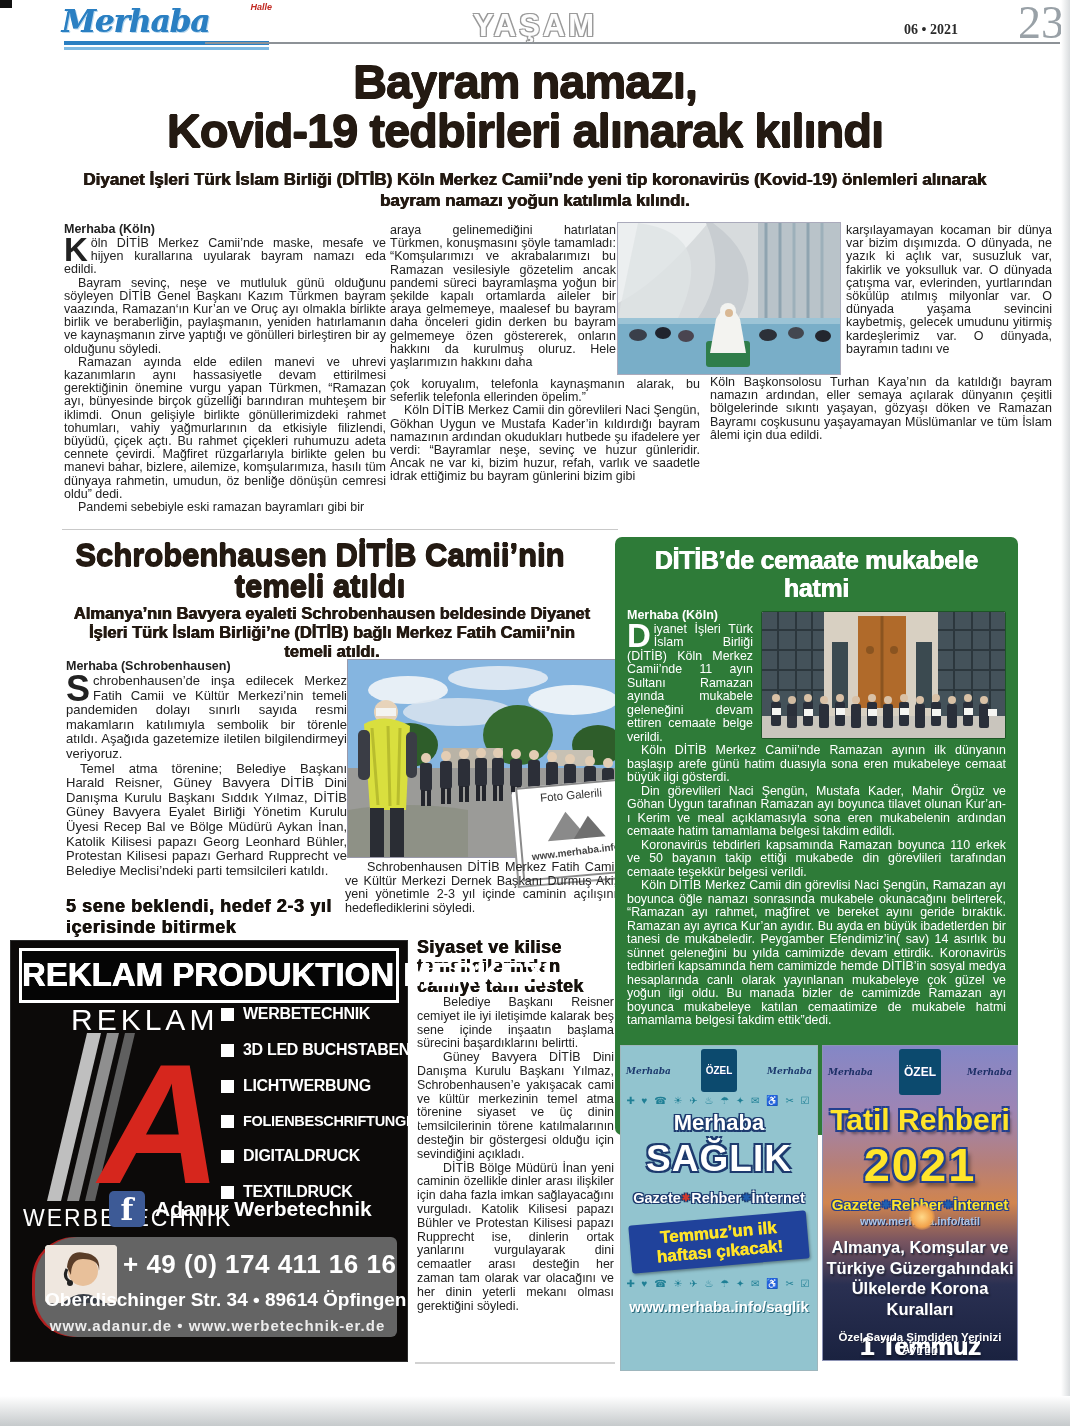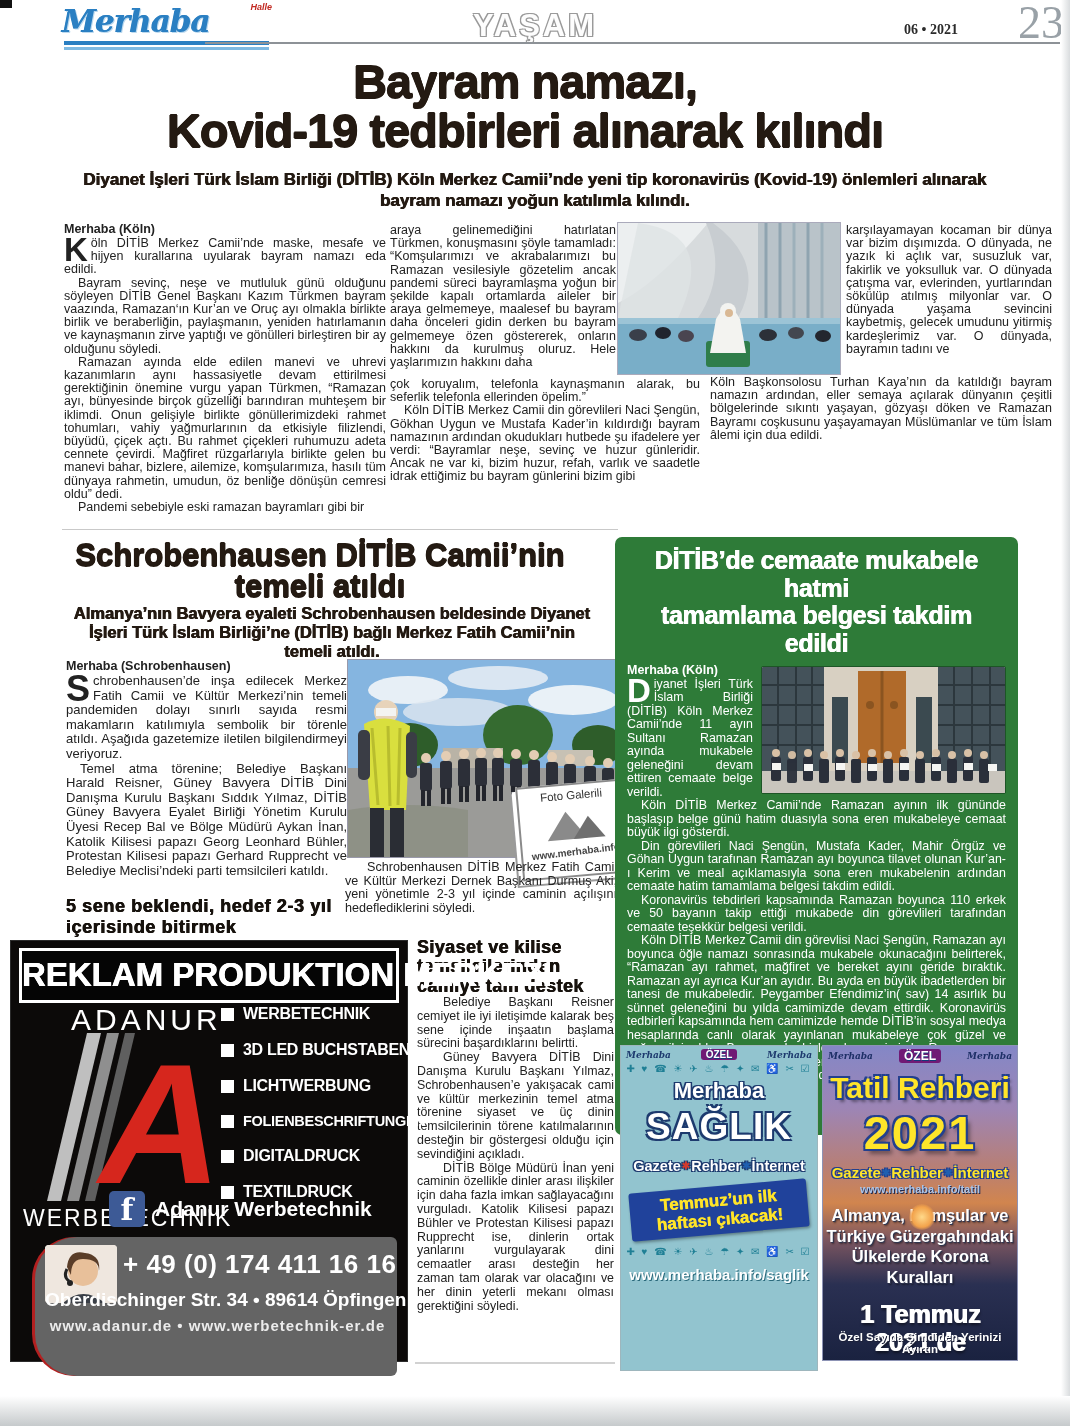--- a/index.html
+++ b/index.html
@@ -79,34 +79,34 @@
   .ad-logo{position:absolute;left:18px;top:92px;width:190px;height:168px;}
   .ad-brandbottom{position:absolute;left:12px;top:264px;color:#fff;font-size:23px;letter-spacing:2px;font-weight:400;}
   .svc{position:absolute;left:210px;top:64px;width:186px;}
   .svc-row{display:flex;align-items:center;margin-bottom:18px;}
   .svc-bullet{width:13px;height:13px;background:#fff;margin-right:9px;flex:none;}
   .svc-label{color:#fff;font-size:16px;font-weight:bold;letter-spacing:-0.3px;white-space:nowrap;}
   .fb-row{position:absolute;left:98px;top:250px;display:flex;align-items:center;}
   .fb-icon{width:36px;height:36px;background:#3d5a96;border-radius:5px;color:#fff;font-weight:bold;
            font-family:"DejaVu Serif",serif;font-size:30px;text-align:center;line-height:38px;margin-right:10px;}
   .fb-label{color:#fff;font-weight:bold;font-size:21px;}
-  .graypanel{position:absolute;left:24px;top:296px;width:362px;height:139px;background:#646464;
+  .graypanel{position:absolute;left:24px;top:296px;width:362px;height:100px;background:#646464;
              border-radius:42px 6px 6px 42px;box-shadow:-3px 0 0 #b32020;}
   .woman{position:absolute;left:10px;top:8px;width:72px;height:58px;background:#f4ece4;border-radius:4px;overflow:hidden;}
   .phone{position:absolute;left:88px;top:12px;width:268px;text-align:center;color:#fff;font-weight:bold;
          font-size:26px;white-space:nowrap;letter-spacing:0.5px;}
   .address{position:absolute;left:10px;top:52px;width:345px;text-align:center;color:#fff;font-weight:bold;font-size:19px;white-space:nowrap;}
   .weburls{position:absolute;left:10px;top:80px;width:345px;text-align:center;color:#ececec;font-weight:bold;
            font-size:15px;letter-spacing:1px;white-space:nowrap;}
 
   
   .saglik{left:620px;top:1045px;width:198px;height:326px;background:#92c4cf;border:1px solid #9eb6bd;
           box-sizing:border-box;text-align:center;overflow:hidden;}
   .mini-corner{font-family:"DejaVu Serif",serif;font-style:italic;font-weight:bold;font-size:9px;color:#1d3a6e;}
-  .ozel-pill{background:#701a75;color:#fff;font-weight:bold;font-size:10px;padding:0 5px;border-radius:3px;
+  .ozel-pill{background:#0c4a6e;color:#fff;font-weight:bold;font-size:10px;padding:16px 5px;border-radius:3px;
              text-shadow:0.5px 0.5px 0 #123c7a;}
   .ad-cornerrow{display:flex;justify-content:space-between;align-items:center;padding:3px 5px 0 5px;}
   .iconrow{font-size:10px;color:#1f7f95;letter-spacing:2px;white-space:nowrap;overflow:hidden;margin-top:3px;}
   .s-t1{font-weight:bold;font-size:22px;color:#fff;margin-top:4px;
         text-shadow:-1.5px -1.5px 0 #1d3a6e,1.5px -1.5px 0 #1d3a6e,-1.5px 1.5px 0 #1d3a6e,1.5px 1.5px 0 #1d3a6e;}
   .s-t2{font-weight:bold;font-size:37px;color:#fff;letter-spacing:1px;margin-top:2px;
         text-shadow:-2px -2px 0 #1d3a6e,2px -2px 0 #1d3a6e,-2px 2px 0 #1d3a6e,2px 2px 0 #1d3a6e;}
   .s-t3{font-weight:bold;font-size:31px;color:#1f93d2;margin-top:4px;
         text-shadow:-2px -2px 0 #fff,2px -2px 0 #fff,-2px 2px 0 #fff,2px 2px 0 #fff,3px 3px 2px #14405e;}
   .tagline{font-weight:bold;font-size:14.5px;color:#fff;margin-top:10px;
@@ -277,21 +277,20 @@
   <div class="abs m-subhead2 heavy-lite">Siyaset ve kilise temsilcilerinden camiye tam destek</div>
   <div class="abs bodytxt just m-col">
     <p>Belediye Başkanı Reisner cemiyet ile iyi iletişimde kalarak beş sene içinde inşaatın başlama sürecini başardıklarını belirtti.</p>
     <p>Güney Bavyera DİTİB Dini Danışma Kurulu Başkanı Yılmaz, Schrobenhausen’e yakışacak cami ve kültür merkezinin temel atma törenine siyaset ve üç dinin temsilcilerinin törene katılmalarının desteğin bir göstergesi olduğu için sevindiğini açıkladı.</p>
     <p>DİTİB Bölge Müdürü İnan yeni caminin özellikle dinler arası ilişkiler için daha fazla imkan sağlayacağını vurguladı. Katolik Kilisesi papazı Bühler ve Protestan Kilisesi papazı Rupprecht ise, dinlerin ortak yanlarını vurgulayarak dini cemaatler arası desteğin her zaman tam olarak var olacağını ve her dinin yeterli mekanı olması gerektiğini söyledi.</p>
   </div>
   <div class="abs divider-b"></div>
 
   <div class="abs greenbox">
     <div class="g-head heavy-lite">DİTİB’de cemaate mukabele hatmi</div>
-    <div class="g-head heavy-lite">tamamlama belgesi takdim edildi</div>
     <div class="g-body just">
       <svg class="photo3" viewBox="0 0 243 126" preserveAspectRatio="none">
         <rect width="243" height="126" fill="#cfc7b8"></rect>
         <rect x="0" y="0" width="62" height="104" fill="#44525a"></rect>
         <g stroke="#2c373d" stroke-width="2">
           <line x1="0" y1="18" x2="62" y2="18"></line>
             <line x1="0" y1="38" x2="62" y2="38"></line>
           <line x1="0" y1="58" x2="62" y2="58"></line>
             <line x1="0" y1="78" x2="62" y2="78"></line>
           <line x1="16" y1="0" x2="16" y2="104"></line>
@@ -342,32 +341,32 @@
           <rect x="74" y="96" width="9" height="7"></rect>
             <rect x="106" y="97" width="9" height="7"></rect>
           <rect x="138" y="96" width="9" height="7"></rect>
             <rect x="170" y="97" width="9" height="7"></rect>
           <rect x="202" y="96" width="9" height="7"></rect>
             <rect x="226" y="97" width="9" height="7"></rect>
         </g>
       </svg>
       <p class="g-byline">Merhaba (Köln)</p>
       <p><span class="dropcap">D</span><span>iyanet İşleri Türk İslam Birliği (DİTİB) Köln Merkez Camii’nde 11 ayın Sultanı Ramazan ayında mukabele geleneğini devam ettiren cemaate belge verildi.</span></p>
-      <p class="ind">Köln DİTİB Merkez Camii’nde Ramazan ayının ilk gününde başlaşıp belge günü hatim duasıyla sona eren mukabeleye cemaat büyük ilgi gösterdi.</p>
+      <p class="ind">Köln DİTİB Merkez Camii’nde Ramazan ayının ilk dünyanın başlaşıp arefe günü hatim duasıyla sona eren mukabeleye cemaat büyük ilgi gösterdi.</p>
       <p class="ind">Din görevlileri Naci Şengün, Mustafa Kader, Mahir Örgüz ve Göhan Uygun tarafınan Ramazan ayı boyunca tilavet olunan Kur’an-ı Kerim ve meal açıklamasıyla sona eren mukabelenin ardından cemaate hatim tamamlama belgesi takdim edildi.</p>
       <p class="ind">Koronavirüs tebdirleri kapsamında Ramazan boyunca 110 erkek ve 50 bayanın takip ettiği mukabede din görevlileri tarafından cemaate teşekkür belgesi verildi.</p>
       <p class="ind">Köln DİTİB Merkez Camii din görevlisi Naci Şengün, Ramazan ayı boyunca öğle namazı sonrasında mukabele okunacağını belirterek, “Ramazan ayı rahmet, mağfiret ve bereket ayını geride bıraktık. Ramazan ayı ayrıca Kur’an ayıdır. Bu ayda en büyük ibadetlerden bir tanesi de mukabeledir. Peygamber Efendimiz’in( sav) 14 asırlık bu sünnet geleneğini bu yılda camimizde devam ettirdik. Koronavirüs tedbirleri kapsamında hem camimizde hemde DİTİB’in sosyal medya hesaplarında canlı olarak yayınlanan mukabeleye çok güzel ve yoğun ilgi oldu. Bu manada bizler de camimizde Ramazan ayı boyunca mukabeleye katılan cemaatimize de mukabele hatmi tamamlama belgesi takdim ettik”dedi.</p>
     </div>
   </div>
 
   <div class="abs adanur">
     <div class="ad-titlebox">
       <span class="ad-title heavy-lite">REKLAM PRODUKTION MERKEZİ</span>
     </div>
-    <div class="ad-brandtop">ADANUR</div>
+    <div class="ad-brandtop">REKLAM</div>
     <svg class="ad-logo" viewBox="0 0 190 168">
       <polygon points="18,168 58,0 72,0 32,168" fill="#bfbfbf"></polygon>
       <polygon points="38,168 78,0 90,0 50,168" fill="#8f8f8f"></polygon>
       <polygon points="56,168 96,0 106,0 66,168" fill="#5f5f5f"></polygon>
       <text x="70" y="150" font-family="Liberation Sans, sans-serif" font-weight="bold" font-style="italic" font-size="170" fill="#d6261d">A</text>
     </svg>
     <div class="ad-brandbottom">WERBETECHNIK</div>
     <div class="svc">
       <div class="svc-row">
           <span class="svc-bullet"></span>

